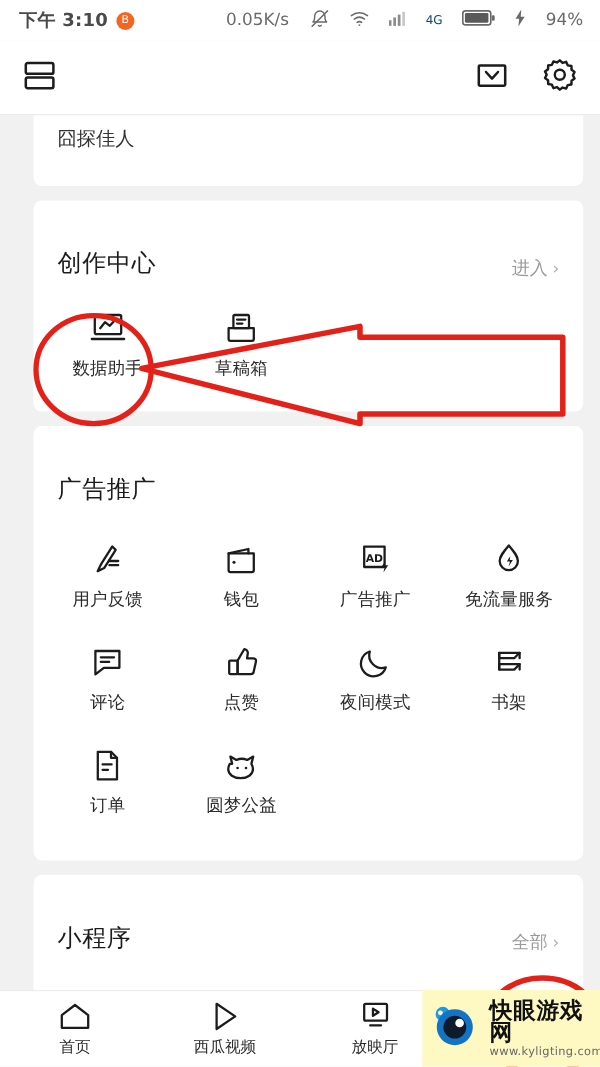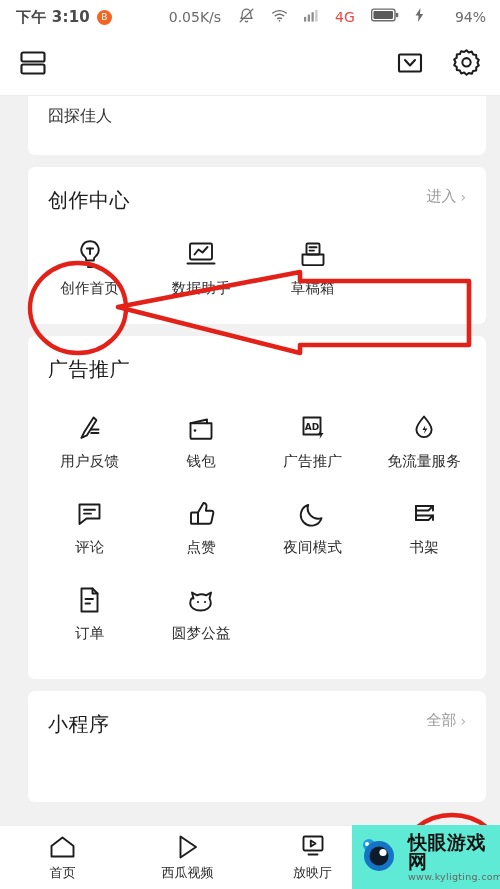--- a/index.html
+++ b/index.html
@@ -26,22 +26,22 @@
   .sb-time { font-size:15px; color:#4a4a4a; letter-spacing:.2px;font-weight:bold; }
   .sb-badge {
     width:15px; height:15px; border-radius:50%;
     background:#f26522;
     display:flex; align-items:center; justify-content:center;
     color:#fff; font-size:9px; line-height:1;
   }
   .sb-spacer { flex:1; }
   .sb-right { display:flex; align-items:center; gap:16px; color:#6a6a6a; }
   .sb-net { font-size:14px; color:#6a6a6a; margin-right:1px; }
-  .sb-4g { font-size:14px; color:#ef4444; }
-  .sb-pct { font-size:14px; color:#6a6a6a; margin-left:15px; }
+  .sb-4g { font-size:10px; color:#0c4a6e; }
+  .sb-pct { font-size:14px; color:#6a6a6a; margin-left:1px; }
   .ic { display:inline-block; vertical-align:middle; }
 
   
   .header {
     height:62px;
     background:#ffffff;
     display:flex;
     align-items:center;
     padding:0 18px;
     border-bottom:1px solid #ececec;
@@ -62,22 +62,22 @@
   }
   .card-top-partial {
     margin-top:0;
     border-radius:0 0 7px 7px;
     padding:10px 20px 28px 20px;
   }
   .partial-text { font-size:16px; color:#333; }
 
   .card-head {
     display:flex;
-    align-items:flex-start;
-    padding:20px 20px 4px 20px;
+    align-items:flex-end;
+    padding:39px 20px 4px 20px;
   }
   .card-title {
     font-size:20px;
     font-weight:normal;
     color:#1c1c1c;
     letter-spacing:.5px;
   }
   .card-more {
     margin-left:auto;
     display:flex; align-items:center; gap:4px;
@@ -124,21 +124,21 @@
   }
   .nav-item .nlbl { font-size:13px; color:#2c2c2c; }
   .nav-icon { height:26px; display:flex; align-items:center; justify-content:center; }
   #anno-layer { position:absolute; inset:0; pointer-events:none; z-index:50; }
 
   
   .watermark {
     position:absolute;
     right:0; bottom:0;
     width:148px; height:64px;
-    background:#5eead4;
+    background:#fef9c3;
     display:flex;
     align-items:center;
     gap:6px;
     padding-left:6px;
     z-index:60;
   }
   .wm-text { display:flex; flex-direction:column; gap:1px; }
   .wm-main {
     font-size:19px; font-weight:bold; color:#111;
     letter-spacing:.5px; line-height:1;
@@ -228,32 +228,20 @@
   <div class="card">
     <div class="card-head">
       <span class="card-title">创作中心</span>
       <span class="card-more">
         <span>进入</span>
         <span class="chev">›</span>
       </span>
     </div>
     <div class="grid">
 
-      <div class="grid-item">
-        <span class="glyph">
-          <svg width="30" height="32" viewBox="0 0 30 32" fill="none" stroke="#1c1c1c" stroke-width="1.9" stroke-linecap="round" stroke-linejoin="round">
-            <path d="M15 3.2a8.6 8.6 0 0 0-5.3 15.4c.9.8 1.4 1.7 1.4 2.7v1.2h7.8v-1.2c0-1 .5-1.9 1.4-2.7A8.6 8.6 0 0 0 15 3.2z"></path>
-            <line x1="11.6" y1="26" x2="18.4" y2="26"></line>
-            <line x1="12.9" y1="29" x2="17.1" y2="29"></line>
-            <line x1="11.9" y1="10.5" x2="18.1" y2="10.5"></line>
-            <line x1="15" y1="10.5" x2="15" y2="16"></line>
-          </svg>
-        </span>
-        <span class="lbl">创作首页</span>
-      </div>
 
       <div class="grid-item">
         <span class="glyph">
           <svg width="32" height="30" viewBox="0 0 32 30" fill="none" stroke="#1c1c1c" stroke-width="1.9" stroke-linecap="round" stroke-linejoin="round">
             <rect x="5" y="3.5" width="22" height="16" rx="1.4"></rect>
             <polyline points="9.5,14.5 13.5,9.5 17.5,12.5 22.5,7"></polyline>
             <line x1="2.5" y1="23.5" x2="29.5" y2="23.5"></line>
           </svg>
         </span>
         <span class="lbl">数据助手</span>

